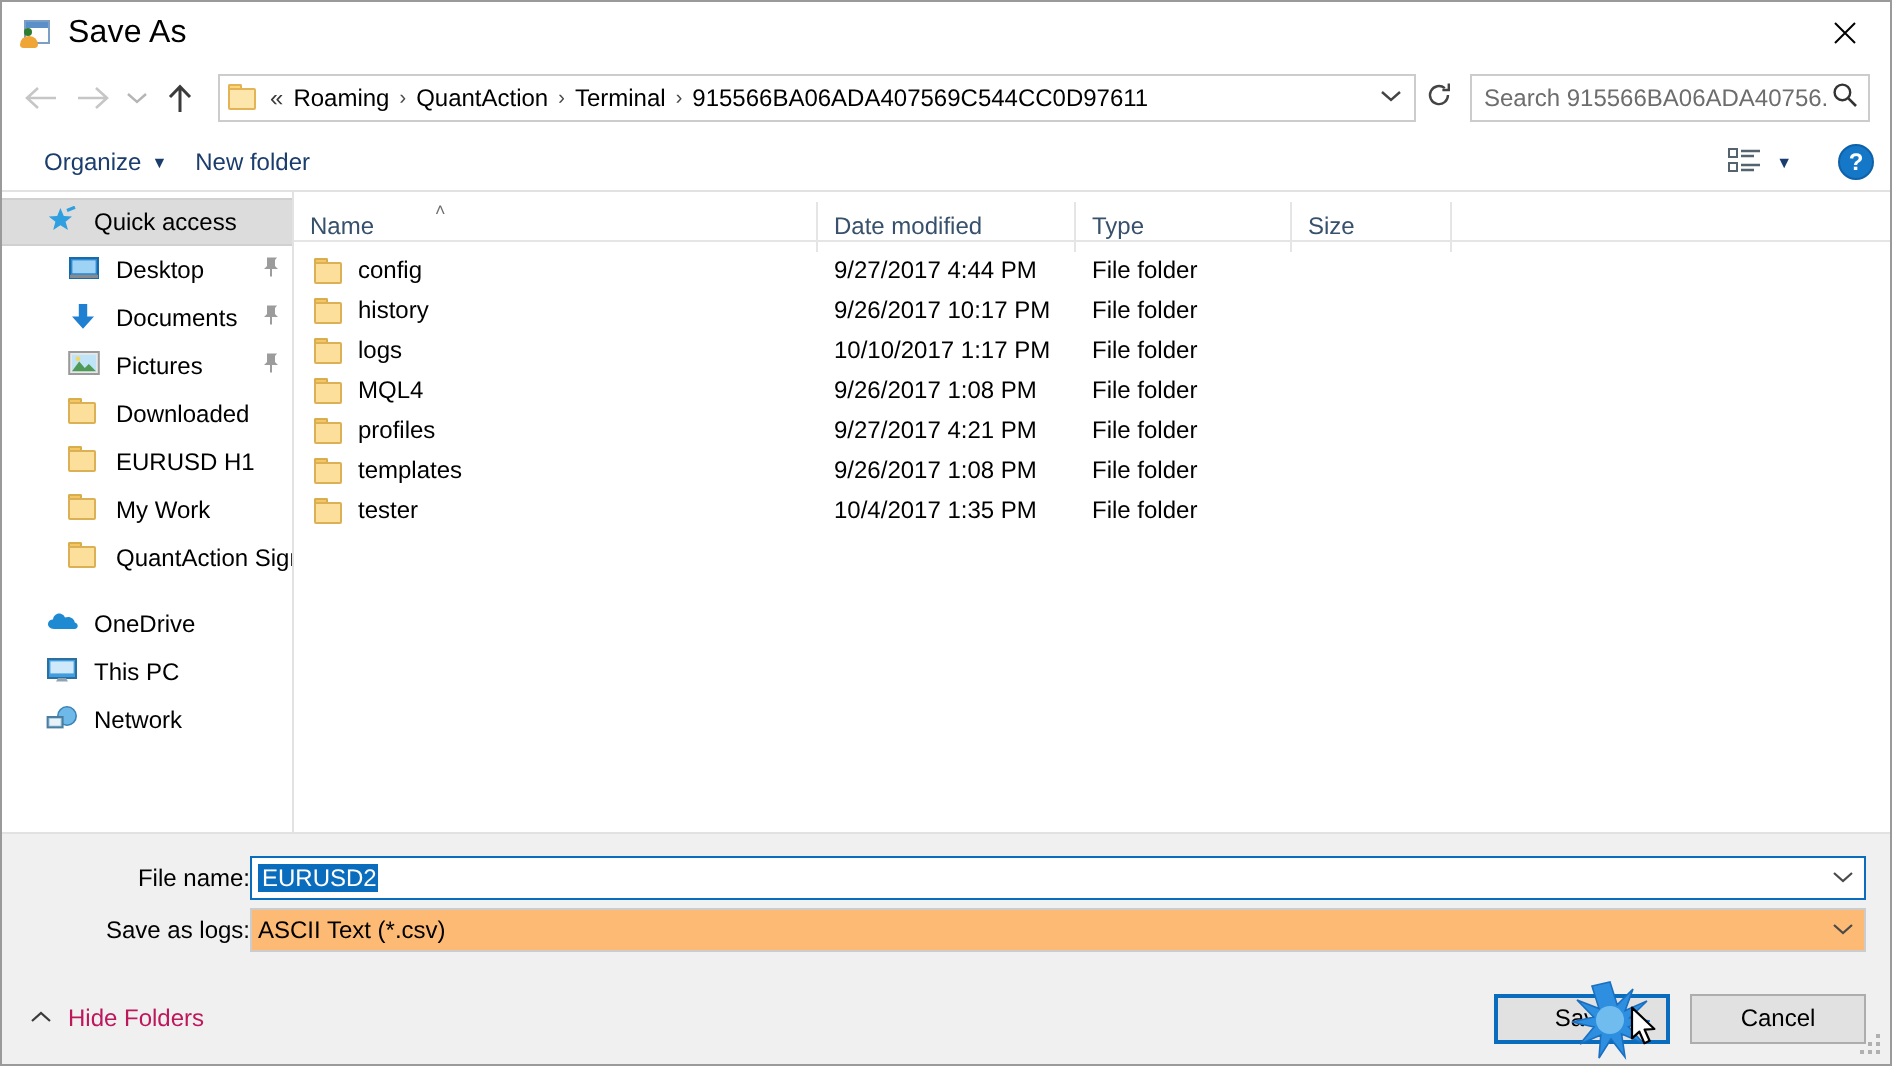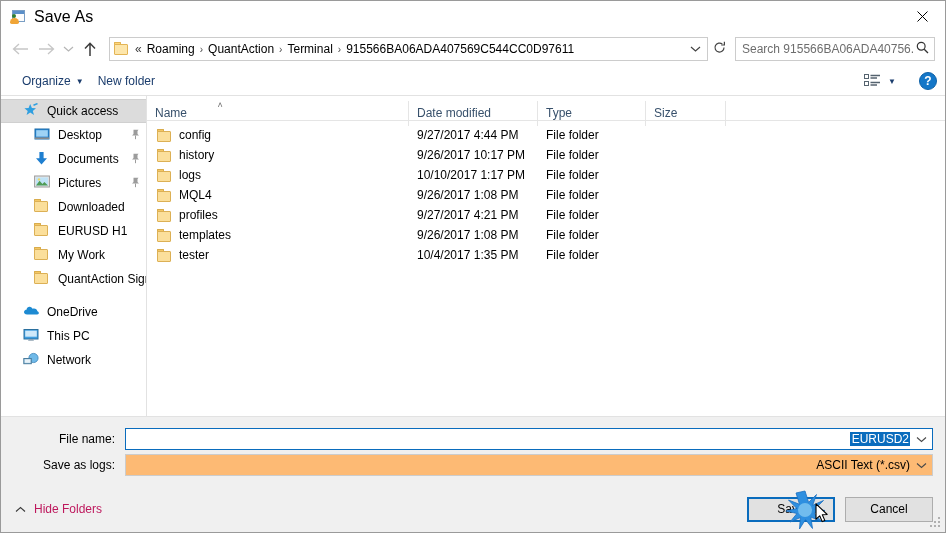--- a/index.html
+++ b/index.html
@@ -323,40 +323,39 @@
   }
   .formrow {
     display: flex;
     align-items: center;
     height: 22px;
     margin-bottom: 4px;
   }
   .formlabel {
     width: 112px;
     text-align: right;
-    padding-right: 10px;
     font-size: 12px;
     color: #000;
     flex: none;
   }
   .combo {
     flex: 1 1 auto;
     height: 22px;
     display: flex;
     align-items: center;
     background: #ffffff;
     border: 1px solid #0a6cbd;
     padding-left: 3px;
     min-width: 0;
   }
   .combo.grey {
     background: #fdba74;
     border: 1px solid #ccc;
   }
-  .combo .val { font-size: 12px; flex: 1 1 auto; overflow: hidden; white-space: nowrap; text-align: right; }
+  .combo .val { font-size: 12px; flex: 1 1 auto; overflow: hidden; white-space: nowrap; }
   .combo .sel {
     background: #0a6cbd; color: #fff; padding: 1px 1px 1px 2px;
   }
   .combo .cv { width: 22px; text-align:center; color:#4a4a4a; font-size:10px; flex:none; }
 
   
   .bottombar {
     flex: none;
     height: 46px;
     background: #f0f0f0;

